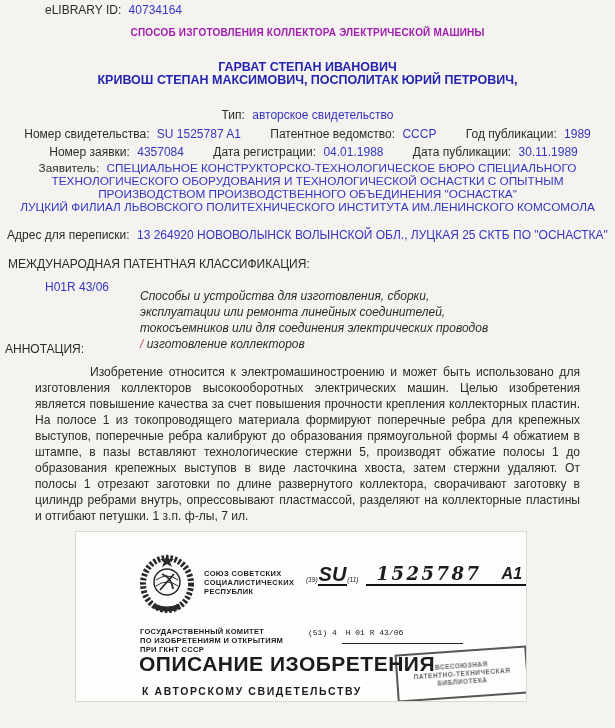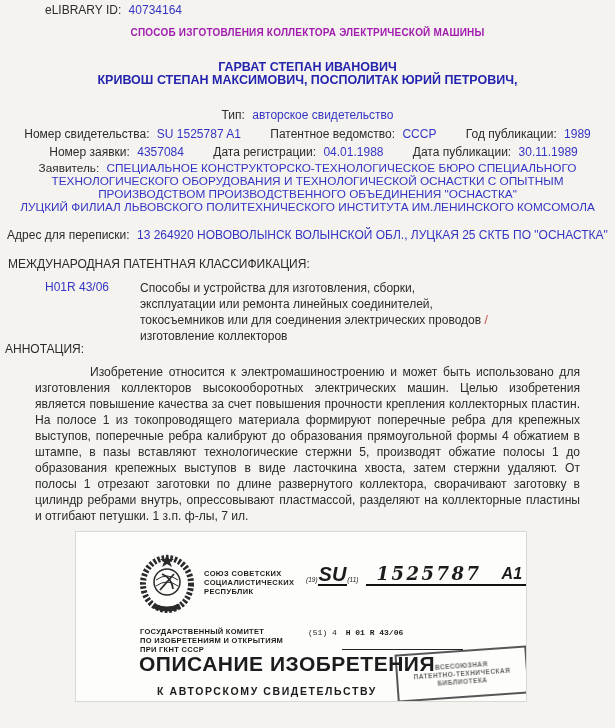--- a/index.html
+++ b/index.html
@@ -35,21 +35,21 @@
   }
   .scan .t { position:absolute; white-space:nowrap; }
   .union { font-size:7.5px; font-weight:bold; line-height:9px; letter-spacing:.4px; }
   .committee { font-size:7.5px; font-weight:bold; line-height:9px; letter-spacing:.3px; }
   .numline { display:flex; align-items:flex-end;font-style:italic; }
   .numline .tiny { font-size:6.5px; padding-bottom:3px; }
   .numline .su { font-size:20px; font-weight:bold; border-bottom:2px solid #111; line-height:20px; padding:0 1px; }
   .numline .num { font-family:"DejaVu Serif", serif; font-weight:bold; font-size:18px; letter-spacing:2.5px; line-height:20px; border-bottom:2px solid #111; margin-left:8px; padding:0 6px 0 10px; }
   .numline .kind { font-size:16px; font-weight:bold; line-height:20px; border-bottom:2px solid #111; padding:0 14px 0 14px; }
   .classline { font-family:"Liberation Mono", monospace; font-size:8px; }
-  .classline .ul { border-bottom:1px solid #222; padding:0 60px 12px 4px;font-weight:bold; }
+  .classline .ul { border-bottom:1px solid #222; padding:0 60px 6px 4px; }
   .stamp {
     position:absolute; left:320px; top:118px; width:132px; height:48px;
     border:2px solid #3a3a3a; transform:rotate(-4deg);
     display:flex; flex-direction:column; justify-content:center; align-items:center;
     color:#4a4a4a; font-size:6.5px; font-weight:bold; letter-spacing:.5px;
     line-height:8px; opacity:.85; filter:blur(.3px); text-align:center;
   }
   .doctitle { font-size:21px; font-weight:bold; letter-spacing:.5px; }
   .docsub { font-size:10.5px; font-weight:bold; letter-spacing:1.6px; }
   .rule { position:absolute; left:60px; top:171px; width:362px; height:3px; background:#1b1b1b; border-bottom:1px solid #555; }
@@ -101,21 +101,21 @@
   <div class="blue">ЛУЦКИЙ ФИЛИАЛ ЛЬВОВСКОГО ПОЛИТЕХНИЧЕСКОГО ИНСТИТУТА ИМ.ЛЕНИНСКОГО КОМСОМОЛА</div>
 </div>
 
 <div class="abs center meta" style="top:228px;">
   <span class="lbl">Адрес для переписки:</span>
   <span class="blue" style="margin-left:4px;">13 264920 НОВОВОЛЫНСК ВОЛЫНСКОЙ ОБЛ., ЛУЦКАЯ 25 СКТБ ПО "ОСНАСТКА"</span>
 </div>
 
 <div class="abs ipc-head" style="left:8px; top:257px;">МЕЖДУНАРОДНАЯ ПАТЕНТНАЯ КЛАССИФИКАЦИЯ:</div>
 <div class="abs ipc-code blue" style="left:45px; top:280px;">H01R 43/06</div>
-<div class="abs ipc-desc" style="left:140px; top:280px; width:352px;">
+<div class="abs ipc-desc" style="left:140px; top:288px; width:352px;font-style:italic;">
   <span>Способы и устройства для изготовления, сборки, эксплуатации или ремонта линейных соединителей, токосъемников или для соединения электрических проводов </span><span class="slash">/</span><span> изготовление коллекторов</span>
 </div>
 
 <div class="abs annot-head" style="left:5px; top:342px;">АННОТАЦИЯ:</div>
 <div class="abs annot" style="left:35px; top:364px; width:545px;">Изобретение относится к электромашиностроению и может быть использовано для изготовления коллекторов высокооборотных электрических машин. Целью изобретения является повышение качества за счет повышения прочности крепления коллекторных пластин. На полосе 1 из токопроводящего материала формируют поперечные ребра для крепежных выступов, поперечные ребра калибруют до образования прямоугольной формы 4 обжатием в штампе, в пазы вставляют технологические стержни 5, производят обжатие полосы 1 до образования крепежных выступов в виде ласточкина хвоста, затем стержни удаляют. От полосы 1 отрезают заготовки по длине развернутого коллектора, сворачивают заготовку в цилиндр ребрами внутрь, опрессовывают пластмассой, разделяют на коллекторные пластины и отгибают петушки. 1 з.п. ф-лы, 7 ил.</div>
 
 <div class="scan">
 
   <svg class="t" style="left:60px; top:16px;" width="62" height="66" viewBox="0 0 62 66">
     <g fill="none" stroke="#2a2a2a">
@@ -155,21 +155,21 @@
     <div>ПРИ ГКНТ СССР</div>
   </div>
 
   <div class="stamp">
     <div>ВСЕСОЮЗНАЯ</div>
     <div>ПАТЕНТНО-ТЕХНИЧЕСКАЯ</div>
     <div>БИБЛИОТЕКА</div>
   </div>
 
   <div class="t doctitle" style="left:63px; top:120px;">ОПИСАНИЕ ИЗОБРЕТЕНИЯ</div>
-  <div class="t docsub" style="left:81px; top:153px;">К АВТОРСКОМУ СВИДЕТЕЛЬСТВУ</div>
+  <div class="t docsub" style="left:66px; top:153px;">К АВТОРСКОМУ СВИДЕТЕЛЬСТВУ</div>
 
   <div class="rule"></div>
 
   <div class="t colnum" style="left:176px; top:179px;">1</div>
   <div class="t colnum" style="left:352px; top:179px;">2</div>
 
   <div class="t field" style="left:64px; top:188px;">(21) 4357084/24-07</div>
   <div class="t field field54" style="left:246px; top:189px;">(54) СПОСОБ ИЗГОТОВЛЕНИЯ КОЛЛЕКТОРА</div>
 </div>
 

